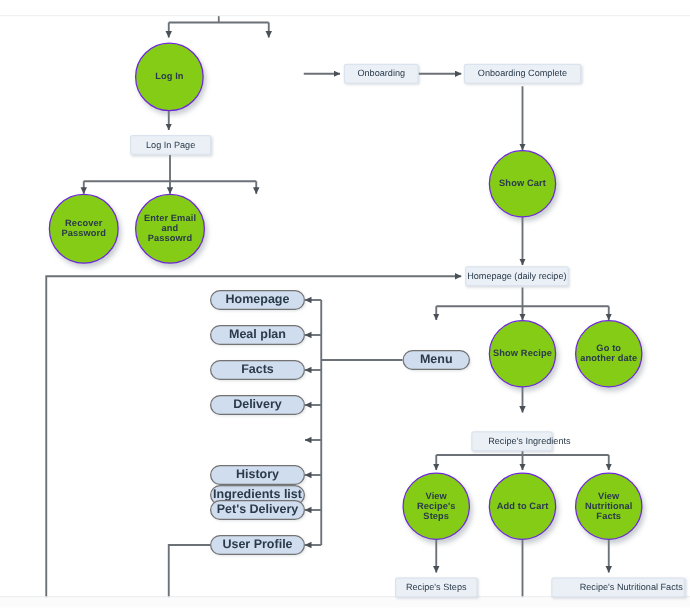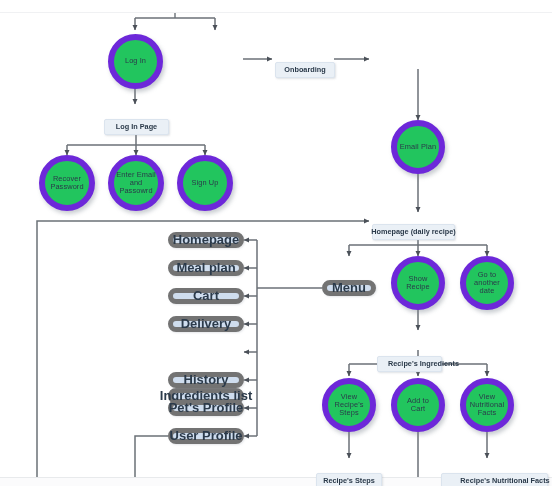--- a/index.html
+++ b/index.html
@@ -24,46 +24,45 @@
     position:absolute;
     box-sizing:border-box;
     display:flex;align-items:center;justify-content:center;
     text-align:center;
     color:#2b3a4a;
     line-height:1.12;
     z-index:3;
   }
   .circle{
     border-radius:50%;
-    background:#22c55e;
-    border:6px solid #6d28d9;
+    background:#84cc16;
+    border:1px solid #6d28d9;
     box-shadow:2px 3px 4px rgba(120,130,140,0.40);
     font-size:7.4px;
-    font-weight:400;
+    font-weight:700;
     letter-spacing:0.1px;
     padding:2px;
   }
   .rect{
     background:#eaf0f6;
     border:1px solid #dbe4ee;
     border-radius:2px;
     box-shadow:1px 1px 2px rgba(150,160,170,0.30);
     font-size:7.3px;
-    font-weight:700;
+    font-weight:400;
     color:#2b3a4a;
     padding:0 5px;
     white-space:nowrap;
-    margin-top:11px;
   }
   .pill{
     background:#cfddee;
-    border:5px solid #737373;
+    border:1px solid #737373;
     border-radius:999px;
     box-shadow:1px 1px 2px rgba(150,160,170,0.25);
-    font-size:13px;
+    font-size:10px;
     font-weight:700;
     color:#2b3a4a;
     white-space:nowrap;
   }
   .topdivider{
     position:absolute;left:0;top:12px;width:552px;height:1px;
     background:#f0f1f3;z-index:1;
   }
   .botdivider{
     position:absolute;left:0;top:477px;width:552px;height:1px;
@@ -143,30 +142,30 @@
       <path d="M487,432 L487,458" marker-end="url(#arw)"></path>
       <path d="M418,432 L418,478"></path>
     </g>
   </svg>
 
   <div class="node circle" style="left:108px;top:34px;width:55px;height:55px;">Log In</div>
 
 
   <div class="node rect" style="left:275px;top:51px;width:60px;height:16px;">Onboarding</div>
 
+  <div class="node rect" style="left:371px;top:51px;width:94px;height:16px;">Onboarding Complete</div>
 
   <div class="node rect" style="left:104px;top:108px;width:65px;height:16px;">Log In Page</div>
 
   <div class="node circle" style="left:39px;top:155px;width:56px;height:56px;">Recover Password</div>
 
   <div class="node circle" style="left:108px;top:155px;width:56px;height:56px;">Enter Email and Passowrd</div>
 
-  <div class="node circle" style="left:177px;top:155px;width:56px;height:56px;">Sign Up</div>
 
-  <div class="node circle" style="left:391px;top:120px;width:54px;height:54px;">Email Plan</div>
+  <div class="node circle" style="left:391px;top:120px;width:54px;height:54px;">Show Cart</div>
 
   <div class="node rect" style="left:372px;top:213px;width:83px;height:16px;">Homepage (daily recipe)</div>
 
   <div class="node pill" style="left:322px;top:280px;width:54px;height:16px;">Menu</div>
 
   <div class="node circle" style="left:391px;top:256px;width:54px;height:54px;">Show Recipe</div>
 
   <div class="node circle" style="left:460px;top:256px;width:54px;height:54px;">Go to another date</div>
 
   <div class="node rect" style="left:377px;top:345px;width:65px;height:16px;padding-left:33px;">Recipe's Ingredients</div>
@@ -176,23 +175,23 @@
   <div class="node circle" style="left:391px;top:378px;width:54px;height:54px;">Add to Cart</div>
 
   <div class="node circle" style="left:460px;top:378px;width:54px;height:54px;">View Nutritional Facts</div>
 
   <div class="node rect" style="left:316px;top:462px;width:66px;height:16px;">Recipe's Steps</div>
 
   <div class="node rect" style="left:441px;top:462px;width:107px;height:16px;padding-left:26px;">Recipe's Nutritional Facts</div>
 
   <div class="node pill" style="left:168px;top:232px;width:76px;height:16px;">Homepage</div>
   <div class="node pill" style="left:168px;top:260px;width:76px;height:16px;">Meal plan</div>
-  <div class="node pill" style="left:168px;top:288px;width:76px;height:16px;">Cart</div>
+  <div class="node pill" style="left:168px;top:288px;width:76px;height:16px;">Facts</div>
   <div class="node pill" style="left:168px;top:316px;width:76px;height:16px;">Delivery</div>
   <div class="node pill" style="left:168px;top:344px;width:76px;height:16px;margin-top:44px;">Ingredients list</div>
   <div class="node pill" style="left:168px;top:372px;width:76px;height:16px;">History</div>
-  <div class="node pill" style="left:168px;top:400px;width:76px;height:16px;">Pet's Profile</div>
+  <div class="node pill" style="left:168px;top:400px;width:76px;height:16px;">Pet's Delivery</div>
   <div class="node pill" style="left:168px;top:428px;width:76px;height:16px;">User Profile</div>
 
   <div class="botdivider"></div>
   <div class="botfill"></div>
 
 </div>
 
 </body></html>

